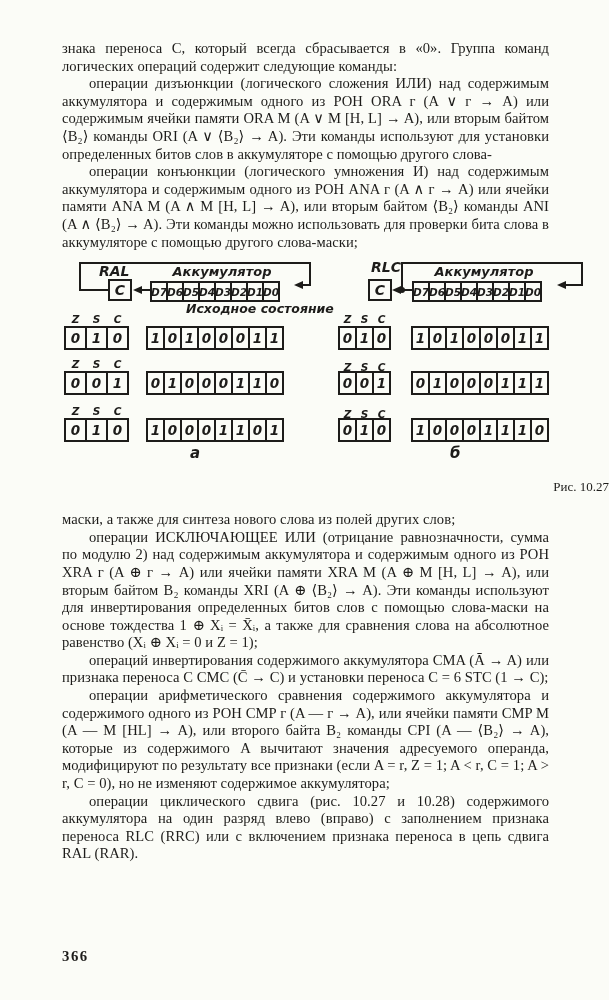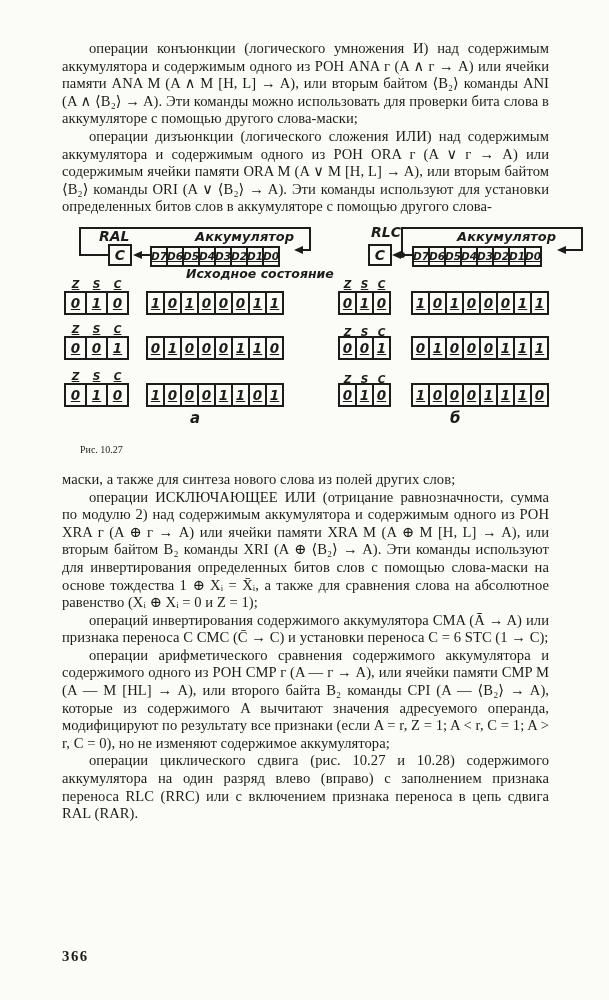--- a/index.html
+++ b/index.html
@@ -9,56 +9,57 @@
     background:var(--paper);color:var(--ink);
     font-family:"Liberation Serif","DejaVu Serif",serif;
   }
   .text{
     padding:0 60px 0 62px;text-align:justify;
     font-size:14.6px;line-height:17.6px;letter-spacing:.05px;
   }
   .text p{margin:0;text-indent:27px;}
   .text p.noindent{text-indent:0;}
   #tb1{padding-top:40px;}
-  .caption{margin:10px 0 16px 80px;font-size:10px;}
+  .caption{margin:10px 0 16px 80px;font-size:13px;text-align:right;}
   .pageno{position:absolute;left:62px;top:948px;font-weight:700;font-size:14.8px;letter-spacing:1.5px;text-align:center;}
 
   
   .fig{position:relative;width:548px;height:212px;margin:6px 0 0 58px;}
   .fig svg.lines{position:absolute;left:0;top:0;}
   .flabel{position:absolute;font:italic 700 12.5px "DejaVu Sans",sans-serif;white-space:nowrap;}
   .oplabel{position:absolute;font:italic 700 14px "DejaVu Sans",sans-serif;margin-left:7px;}
-  .acc{position:absolute;width:144px;text-align:right;font:italic 700 13px "DejaVu Sans",sans-serif;}
+  .acc{position:absolute;width:144px;text-align:center;font:italic 700 13px "DejaVu Sans",sans-serif;}
   .cbox{
     position:absolute;width:24px;height:22px;box-sizing:border-box;
     border:2px solid var(--ink);background:var(--paper);
     display:flex;align-items:center;justify-content:center;
     font:italic 700 14px "DejaVu Sans",sans-serif;
   }
-  .row{position:absolute;display:flex;text-decoration:underline;}
+  .row{position:absolute;display:flex;}
   .row .c{
     box-sizing:border-box;border:2px solid var(--ink);margin-left:-2px;
     background:var(--paper);display:flex;align-items:center;justify-content:center;
     font:italic 700 13.5px "DejaVu Sans",sans-serif;
   }
   .row .c:first-child{margin-left:0;}
   .row.hdr .c{width:18px;height:21px;font-size:10.5px;}
   .row.bits .c{width:19px;height:24px;}
   .row.flags .c{width:23px;height:24px;}
   .row.flags.r .c{width:19px;}
   .row.letters .c{border:none;background:transparent;width:23px;height:12px;font-size:10.5px;}
   .row.letters.r .c{width:19px;}
   .sub{position:absolute;font:italic 700 15px "DejaVu Sans",sans-serif;}
 </style>
 </head>
 <body>
 
 <div class="text" id="tb1">
+  <p class="noindent">знака переноса C, который всегда сбрасывается в «0». Группа команд логических операций содержит следующие команды:</p>
+  <p>операции дизъюнкции (логического сложения ИЛИ) над содержимым аккумулятора и содержимым одного из РОН ORA г (A ∨ г → A) или содержимым ячейки памяти ORA M (A ∨ M [H, L] → A), или вторым байтом ⟨B₂⟩ команды ORI (A ∨ ⟨B₂⟩ → A). Эти команды используют для установки определенных битов слов в аккумуляторе с помощью другого слова-</p>
   <p>операции конъюнкции (логического умножения И) над содержимым аккумулятора и содержимым одного из РОН ANA г (A ∧ г → A) или ячейки памяти ANA M (A ∧ M [H, L] → A), или вторым байтом ⟨B₂⟩ команды ANI (A ∧ ⟨B₂⟩ → A). Эти команды можно использовать для проверки бита слова в аккумуляторе с помощью другого слова-маски;</p>
-  <p>операции дизъюнкции (логического сложения ИЛИ) над содержимым аккумулятора и содержимым одного из РОН ORA г (A ∨ г → A) или содержимым ячейки памяти ORA M (A ∨ M [H, L] → A), или вторым байтом ⟨B₂⟩ команды ORI (A ∨ ⟨B₂⟩ → A). Эти команды используют для установки определенных битов слов в аккумуляторе с помощью другого слова-</p>
 </div>
 
 <div class="fig">
   <svg class="lines" width="548" height="52">
 
     <path d="M50 33 H22 V6 H252 V28 H240" stroke="#1d1c1a" stroke-width="2" fill="none"></path>
     <polygon points="236,28 245,24 245,32" fill="#1d1c1a"></polygon>
     <path d="M92 33 H80" stroke="#1d1c1a" stroke-width="2" fill="none"></path>
     <polygon points="75,33 84,29 84,37" fill="#1d1c1a"></polygon>
 

